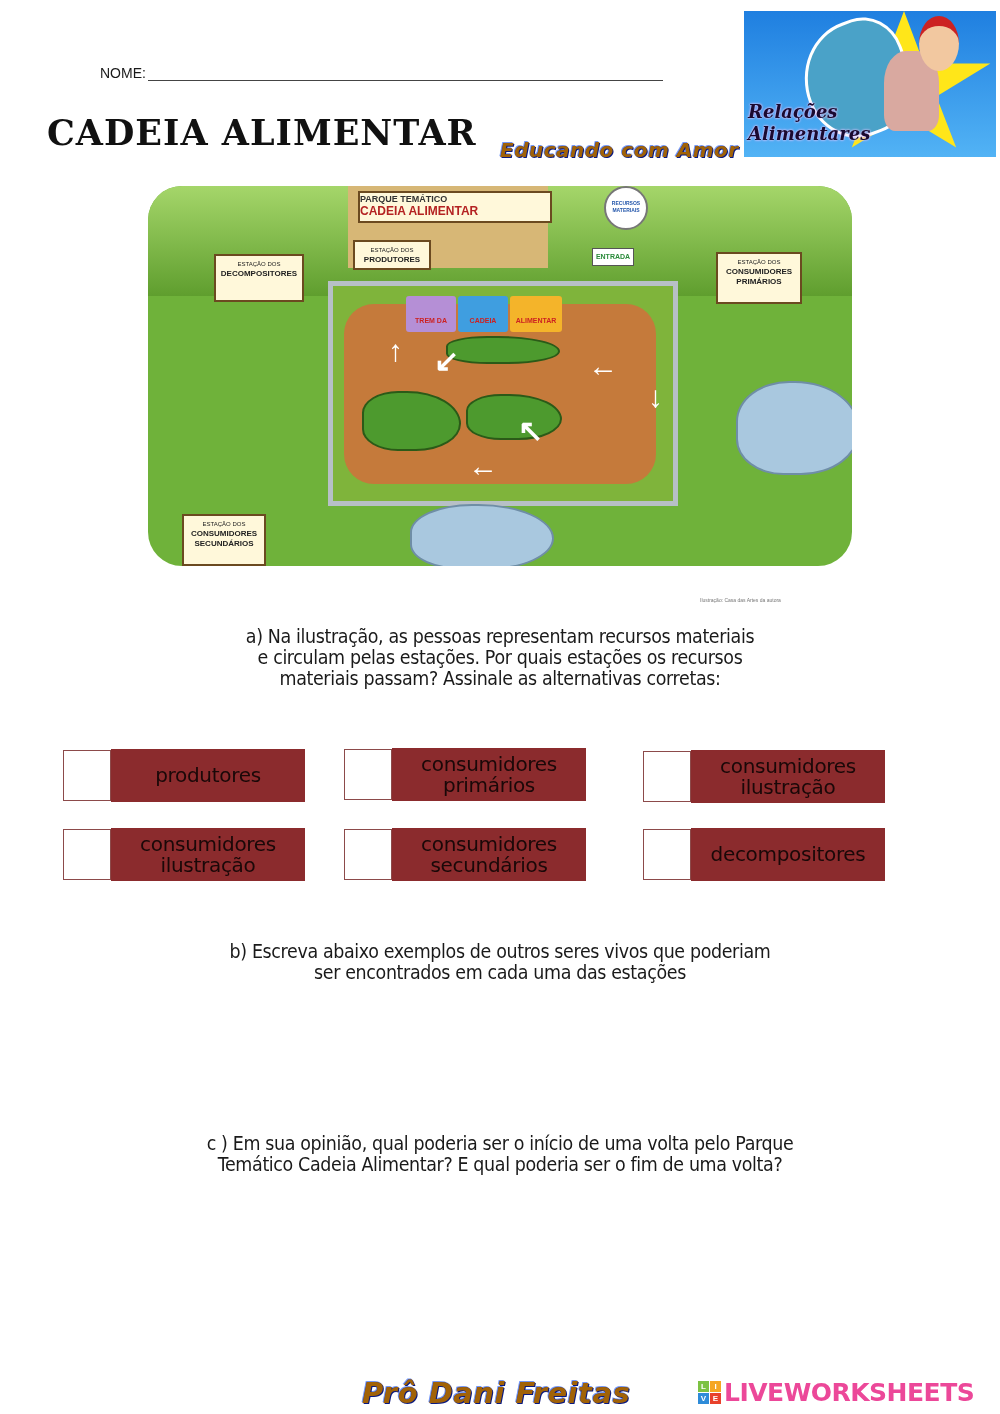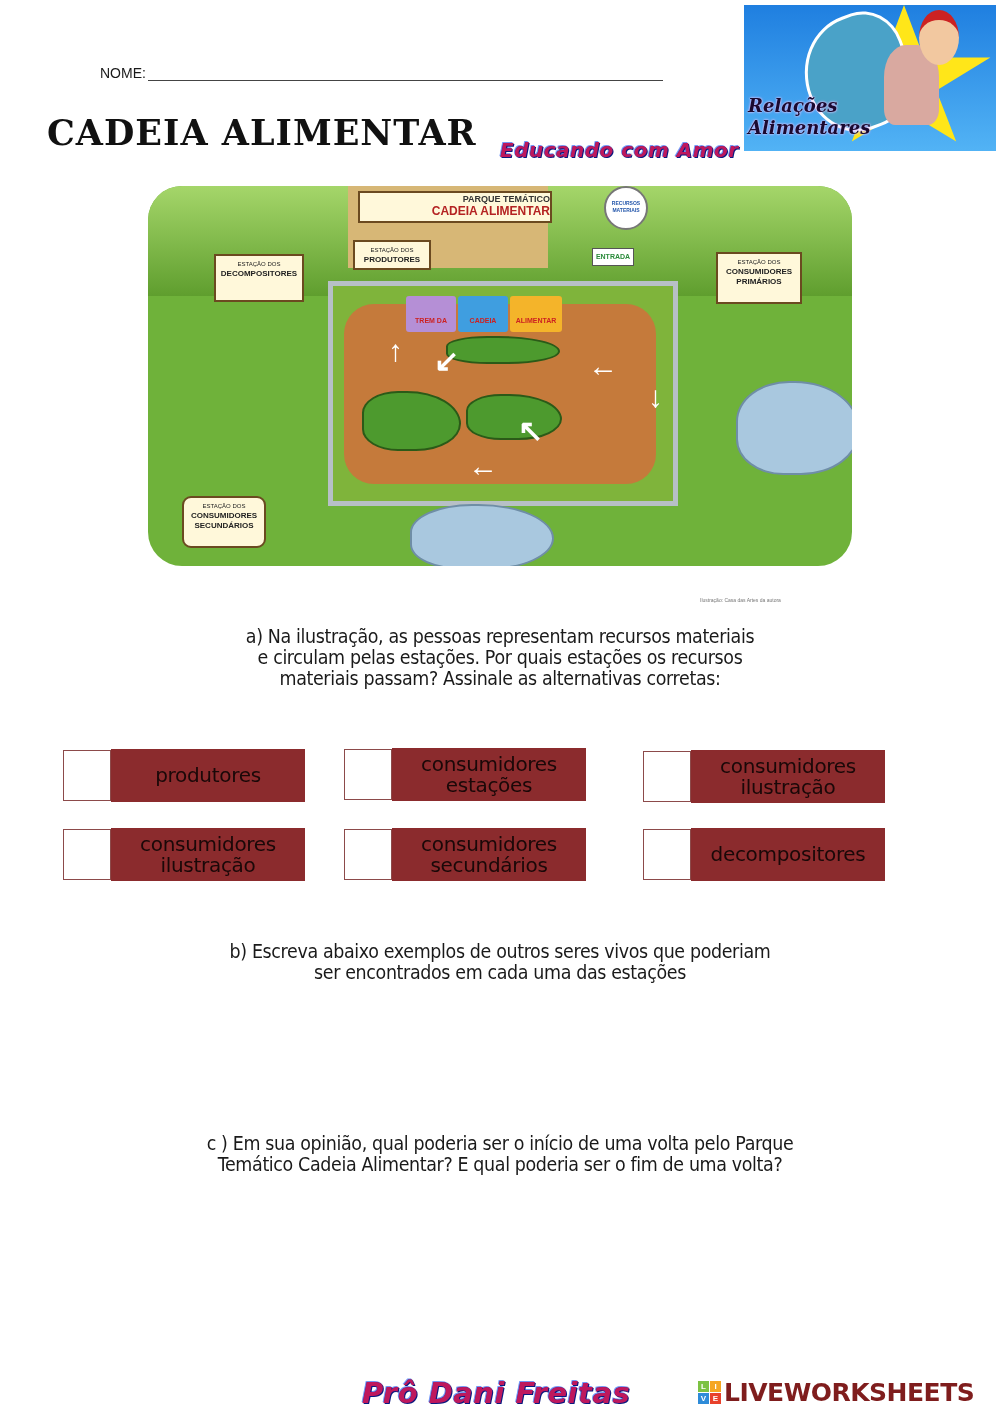--- a/index.html
+++ b/index.html
@@ -2,39 +2,39 @@
 <html><head>
 <meta charset="utf-8">
 <style>
   html, body { margin:0; padding:0; background:#fff; }
   body { width:1000px; height:1414px; position:relative; overflow:hidden; font-family:"Liberation Sans", sans-serif; color:#1a1a1a; }
 
   .nome { position:absolute; left:100px; top:64px; font-size:14px; display:flex; align-items:flex-end; }
   .nome-line { display:inline-block; width:515px; border-bottom:1.5px solid #444; height:16px; margin-left:2px; }
 
   .title { position:absolute; left:47px; top:112px; font-family:"DejaVu Serif", serif; font-weight:bold; font-size:35px; letter-spacing:1px; color:#111; }
-  .glitter { font-family:"DejaVu Sans", sans-serif; font-weight:bold; font-style:italic; color:#be185d; text-shadow:0 0 1px #0a1a80, 1px 1px 0 #0a1a80, -1px -1px 0 #7fa3ff; letter-spacing:0.5px; }
+  .glitter { font-family:"DejaVu Sans", sans-serif; font-weight:bold; font-style:italic; color:#a16207; text-shadow:0 0 1px #0a1a80, 1px 1px 0 #0a1a80, -1px -1px 0 #7fa3ff; letter-spacing:0.5px; }
   .subtitle { position:absolute; left:500px; top:138px; font-size:20px; }
 
-  .logo { position:absolute; left:744px; top:5px; width:252px; height:146px; background:linear-gradient(180deg,#1f7fe0 0%,#52b3f5 100%); overflow:hidden; }
+  .logo { position:absolute; left:744px; top:11px; width:252px; height:146px; background:linear-gradient(180deg,#1f7fe0 0%,#52b3f5 100%); overflow:hidden; }
   .logo .star { position:absolute; left:70px; top:0px; width:180px; height:150px; background:#ffe619; clip-path:polygon(50% 0%,61% 35%,98% 35%,68% 57%,79% 91%,50% 70%,21% 91%,32% 57%,2% 35%,39% 35%); }
   .logo .shark { position:absolute; left:60px; top:10px; width:100px; height:110px; background:#4aa2c8; border-radius:60% 40% 50% 50%; border:3px solid #fff; transform:rotate(-20deg); }
   .logo .person { position:absolute; left:140px; top:40px; width:55px; height:80px; background:#d9a9a0; border-radius:40% 40% 20% 20%; }
   .logo .head { position:absolute; left:175px; top:5px; width:40px; height:45px; background:#f2c8a0; border-radius:50%; border-top:10px solid #c22; }
   .logo .ltext { position:absolute; left:4px; top:90px; font-family:"DejaVu Serif", serif; font-style:italic; font-weight:bold; font-size:18px; line-height:22px; color:#1a0a30; text-shadow:0 0 3px #c8a0ff, 0 0 2px #fff; }
 
   .illus { position:absolute; left:148px; top:186px; width:704px; height:380px; border-radius:34px; overflow:hidden; background:#6fb23a; }
   .illus .sky { position:absolute; left:0; top:0; width:100%; height:110px; background:linear-gradient(180deg,#a5d66a 0%,#5f9e2e 100%); }
   .illus .park { position:absolute; left:180px; top:95px; width:340px; height:215px; background:#7fb43b; border:5px solid #b7c0c6; }
   .illus .track { position:absolute; left:196px; top:118px; width:312px; height:180px; background:#c57a3b; border-radius:30px; }
   .illus .island { position:absolute; background:#4d9a2e; border:2px solid #2b5a18; border-radius:40% 60% 50% 40%; }
   .illus .signboard { position:absolute; background:#fff8da; border:2px solid #6b4a20; font-size:8px; font-weight:bold; text-align:center; line-height:10px; color:#222; padding:3px 2px; }
   .illus .signboard .small { font-size:6px; font-weight:normal; display:block; }
   .illus .parque { position:absolute; left:200px; top:0px; width:200px; height:82px; background:#d7b776; }
-  .illus .parque-sign { position:absolute; left:210px; top:5px; width:190px; height:28px; background:#fff8da; border:2px solid #6b4a20; text-align:right; font-size:9px; line-height:12px; color:#333; font-weight:bold; }
+  .illus .parque-sign { position:absolute; left:210px; top:5px; width:190px; height:28px; background:#fff8da; border:2px solid #6b4a20; text-align:left; font-size:9px; line-height:12px; color:#333; font-weight:bold; }
   .illus .parque-sign .big { color:#b42222; font-size:12px; }
   .illus .recursos { position:absolute; left:456px; top:0px; width:44px; height:44px; border-radius:50%; background:#fff; border:2px solid #777; font-size:5px; text-align:center; color:#2255aa; font-weight:bold; line-height:7px; padding-top:12px; box-sizing:border-box; }
   .illus .entrada { position:absolute; left:444px; top:62px; width:40px; height:16px; background:#fff; border:1px solid #555; font-size:7px; font-weight:bold; color:#2a8a3a; text-align:center; line-height:16px; }
   .illus .train { position:absolute; top:110px; height:36px; border-radius:3px; font-size:7px; font-weight:bold; color:#cc2222; text-align:center; line-height:50px; }
   .illus .lake { position:absolute; background:#a9c8df; border:2px solid #6f8ea6; border-radius:45% 55% 50% 40%; }
   .credit-text { position:absolute; left:700px; top:597px; font-size:5px; color:#777; }
   .arrow { position:absolute; color:#fff; font-size:30px; font-weight:bold; line-height:1; }
 
   .q { position:absolute; left:0; width:1000px; text-align:center; font-family:"DejaVu Sans", sans-serif; font-size:19px; line-height:21px; color:#1a1a1a; letter-spacing:-0.4px; transform:scaleX(0.92); transform-origin:50% 0; }
   .qa { top:626px; }
@@ -42,21 +42,21 @@
   .qc { top:1133px; }
 
   .opt { position:absolute; width:242px; height:53px; display:flex; }
   .opt .cb { width:48px; height:51px; border:1px solid #8c4a4a; background:#fff; box-sizing:border-box; margin-top:1px; cursor:pointer; }
   .opt .lbl { flex:1; background:#8b2b2d; color:#1a0808; display:flex; align-items:center; justify-content:center; text-align:center; font-family:"DejaVu Sans", sans-serif; font-size:20px; line-height:21px; letter-spacing:-0.3px; }
 
   .footer-dani { position:absolute; left:362px; top:1376px; font-size:29px; }
   .lw { position:absolute; left:698px; top:1378px; display:flex; align-items:center; }
   .lw-logo { display:grid; grid-template-columns:11px 11px; grid-gap:1px; margin-right:3px; }
   .lw-logo span { width:11px; height:11px; font-size:8px; font-weight:bold; color:#fff; text-align:center; line-height:11px; }
-  .lw-text { font-family:"DejaVu Sans", sans-serif; font-weight:bold; font-size:25px; color:#7f1d1d; letter-spacing:-0.5px; }
+  .lw-text { font-family:"DejaVu Sans", sans-serif; font-weight:bold; font-size:25px; color:#ec4899; letter-spacing:-0.5px; }
 </style>
 </head>
 <body>
 
 <div class="nome">
   <span>NOME:</span>
   <span class="nome-line"></span>
 </div>
 
 <div class="title">CADEIA ALIMENTAR</div>
@@ -88,21 +88,21 @@
     <span>PRODUTORES</span>
   </div>
   <div class="signboard" style="left:66px;top:68px;width:82px;height:38px;">
     <span class="small">ESTAÇÃO DOS</span>
     <span>DECOMPOSITORES</span>
   </div>
   <div class="signboard" style="left:568px;top:66px;width:78px;height:42px;">
     <span class="small">ESTAÇÃO DOS</span>
     <span>CONSUMIDORES PRIMÁRIOS</span>
   </div>
-  <div class="signboard" style="left:34px;top:310px;width:76px;height:42px;border-radius:9px;">
+  <div class="signboard" style="left:34px;top:328px;width:76px;height:42px;">
     <span class="small">ESTAÇÃO DOS</span>
     <span>CONSUMIDORES SECUNDÁRIOS</span>
   </div>
 
   <div class="park"></div>
   <div class="track"></div>
   <div class="island" style="left:214px;top:205px;width:95px;height:56px;"></div>
   <div class="island" style="left:298px;top:150px;width:110px;height:24px;"></div>
   <div class="island" style="left:318px;top:208px;width:92px;height:42px;"></div>
 
@@ -130,21 +130,21 @@
 
 <div class="opt" style="left:63px;top:749px;">
   <div class="cb"></div>
   <div class="lbl">
       <span><span>produtores</span></span>
     </div>
 </div>
 <div class="opt" style="left:344px;top:748px;">
   <div class="cb"></div>
   <div class="lbl">
-      <span><span>consumidores</span><br><span>estações</span></span>
+      <span><span>consumidores</span><br><span>primários</span></span>
     </div>
 </div>
 <div class="opt" style="left:643px;top:750px;">
   <div class="cb"></div>
   <div class="lbl">
       <span><span>consumidores</span><br><span>ilustração</span></span>
     </div>
 </div>
 <div class="opt" style="left:63px;top:828px;">
   <div class="cb"></div>

